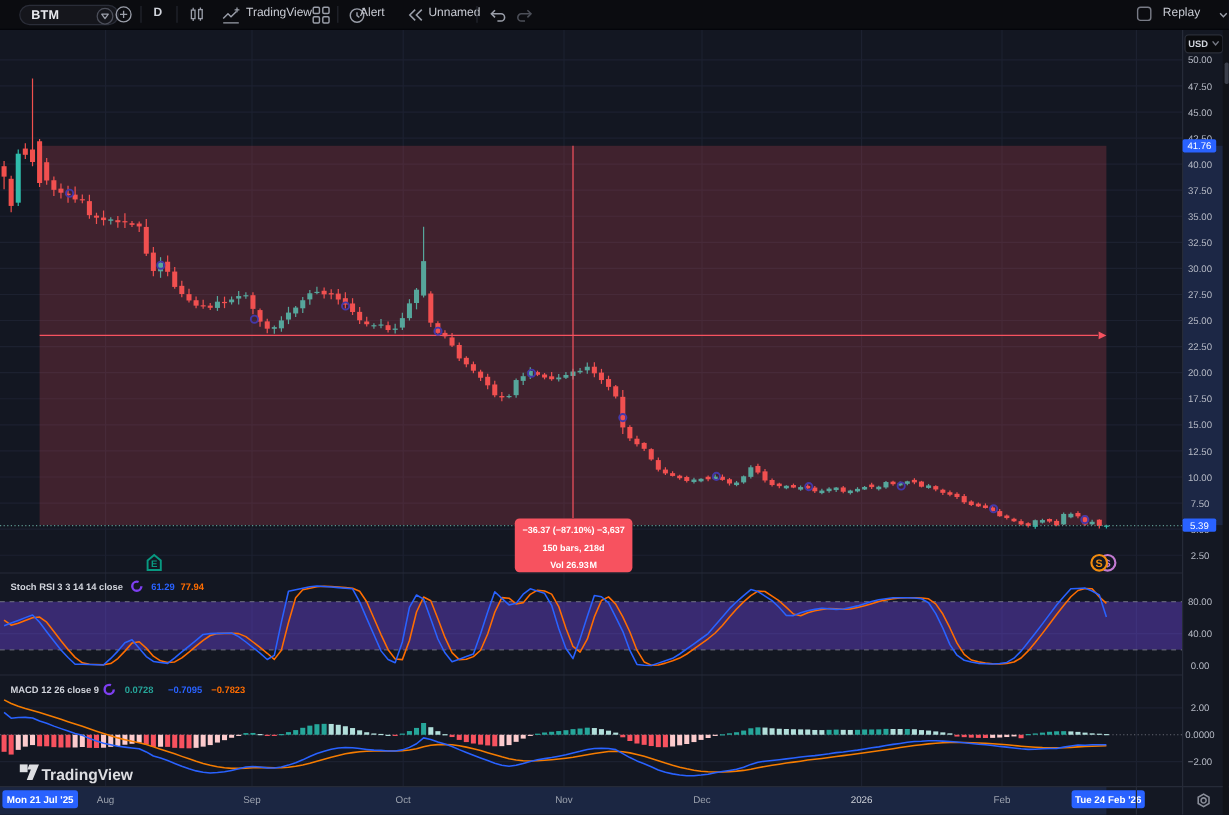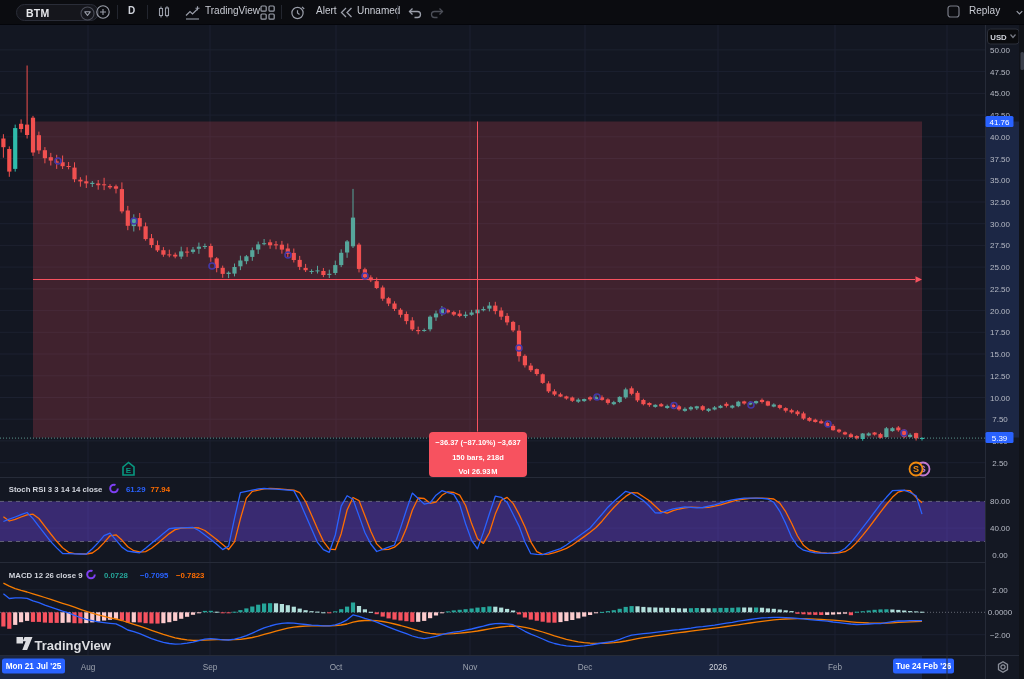--- a/index.html
+++ b/index.html
@@ -674,21 +674,21 @@
         <rect x="11" y="3" width="5.2" height="5.2" rx="1"></rect>
         <rect x="3" y="11" width="5.2" height="5.2" rx="1"></rect>
         <rect x="11" y="11" width="5.2" height="5.2" rx="1"></rect>
       </svg>
   <div class="vsep" style="left:281px"></div>
   <svg class="ic" style="left:288px;top:3px" width="19" height="19" viewBox="0 0 19 19" fill="none" stroke="#9a9ea9" stroke-width="1.2">
         <circle cx="9.5" cy="10" r="5.6"></circle>
         <path d="M9.5 7.2 v2.8 l2 1.5"></path>
         <path d="M14 3.8 l2.2 2.2"></path>
       </svg>
-  <span class="tbtxt" style="left:316px">Alert</span>
+  <span class="tbtxt" style="left:300px">Alert</span>
   <svg class="ic" style="left:337px;top:3px" width="19" height="19" viewBox="0 0 19 19" fill="none" stroke="#9a9ea9" stroke-width="1.3">
         <path d="M9 5 L4.5 9.5 9 14 M14.5 5 L10 9.5 l4.5 4.5"></path>
       </svg>
   <span class="tbtxt" style="left:357px">Unnamed</span>
   <div class="vsep" style="left:397px"></div>
   <svg class="ic" style="left:405px;top:3px" width="19" height="19" viewBox="0 0 19 19" fill="none" stroke="#9a9ea9" stroke-width="1.3">
         <path d="M4.5 8.5 h8 a3 3 0 0 1 0 6 h-3"></path>
         <path d="M7.5 5.5 L4.5 8.5 l3 3"></path>
       </svg>
   <svg class="ic" style="left:428px;top:3px" width="19" height="19" viewBox="0 0 19 19" fill="none" stroke="#4c4f58" stroke-width="1.3">

